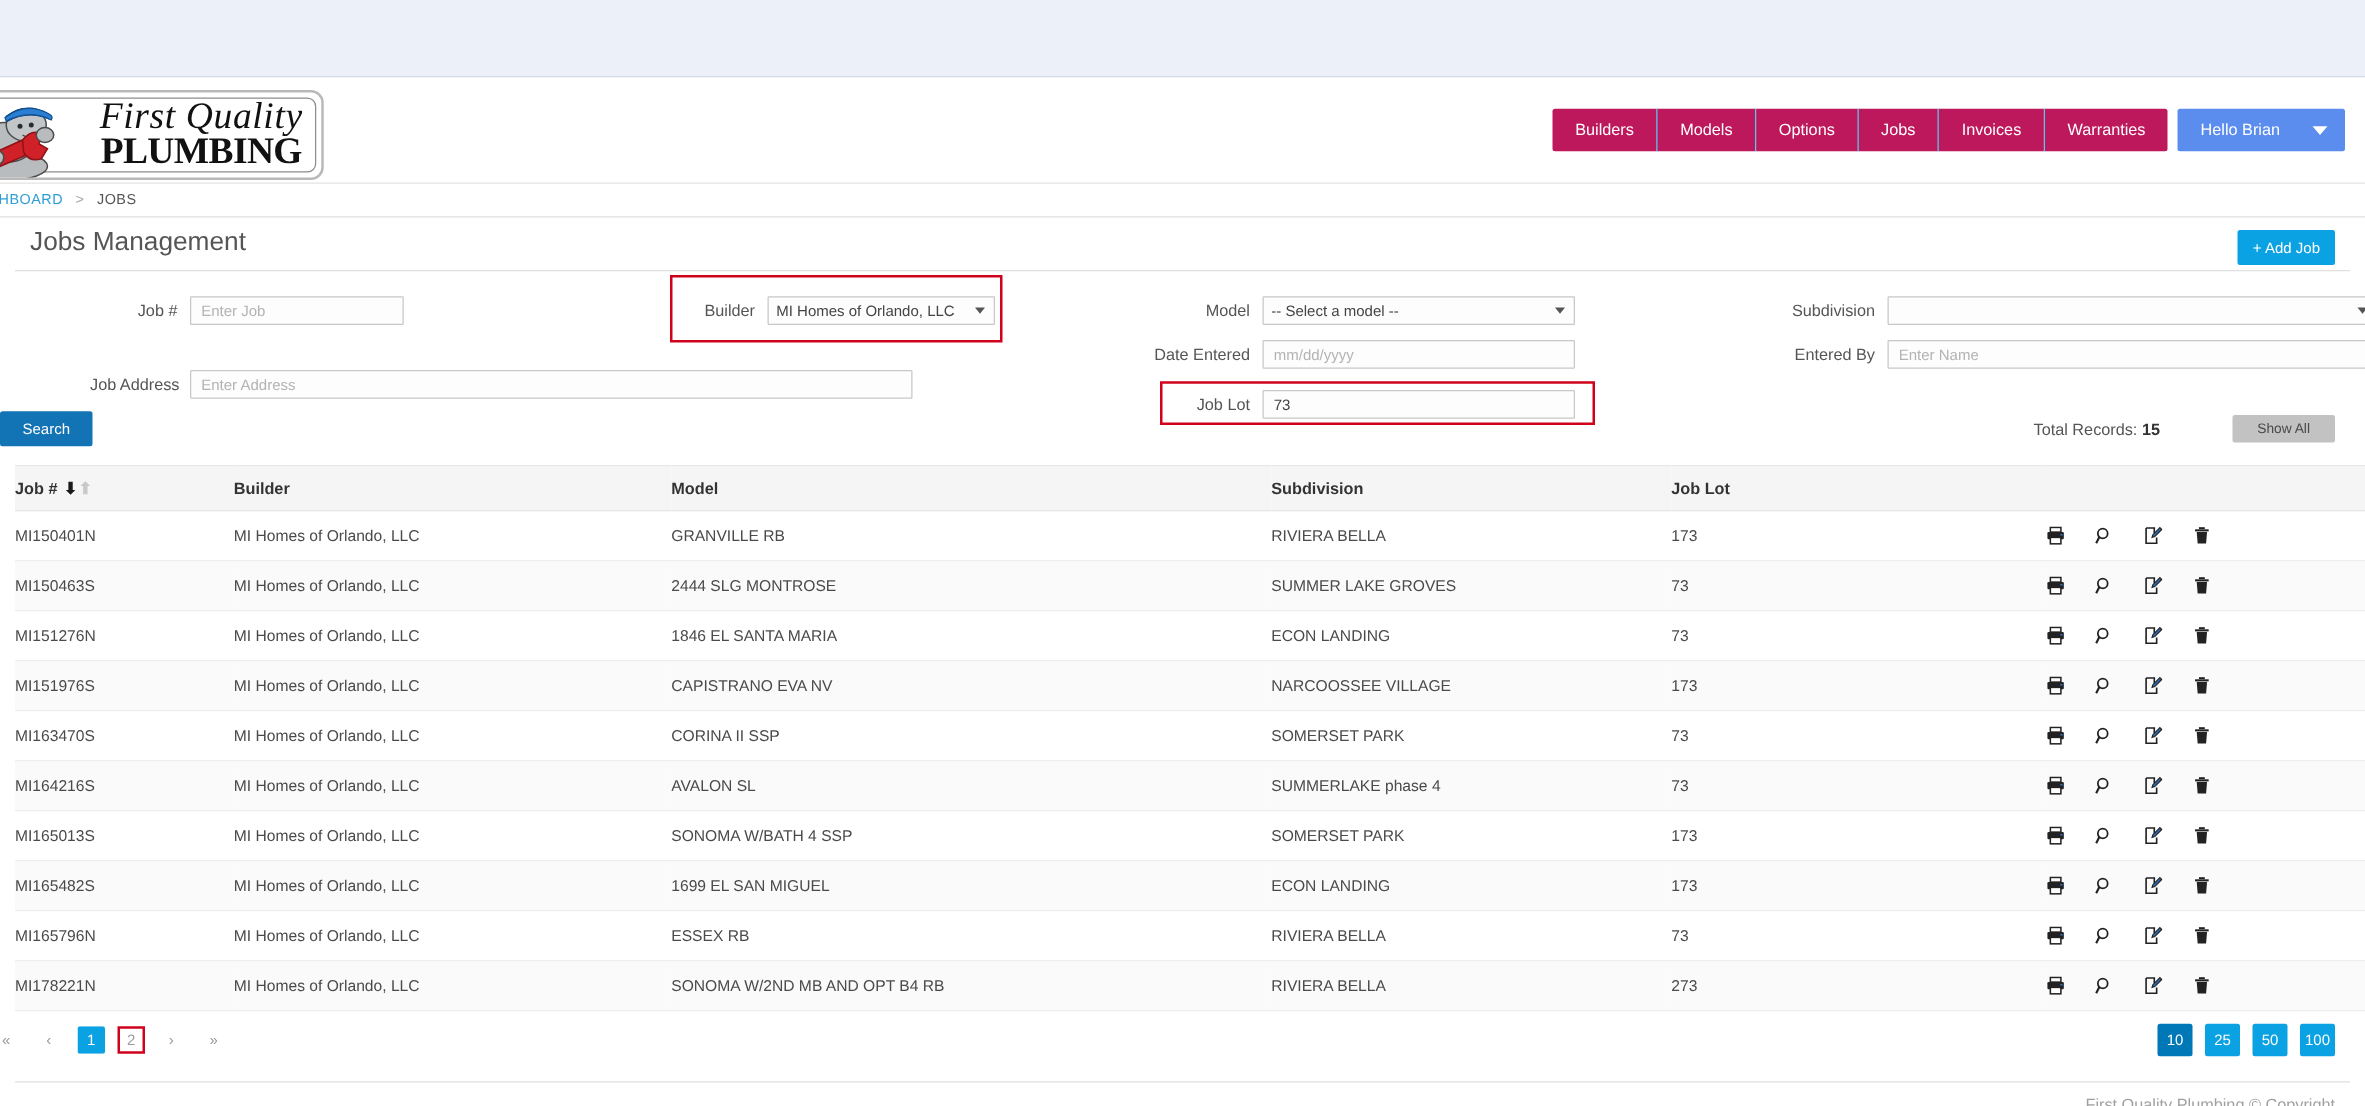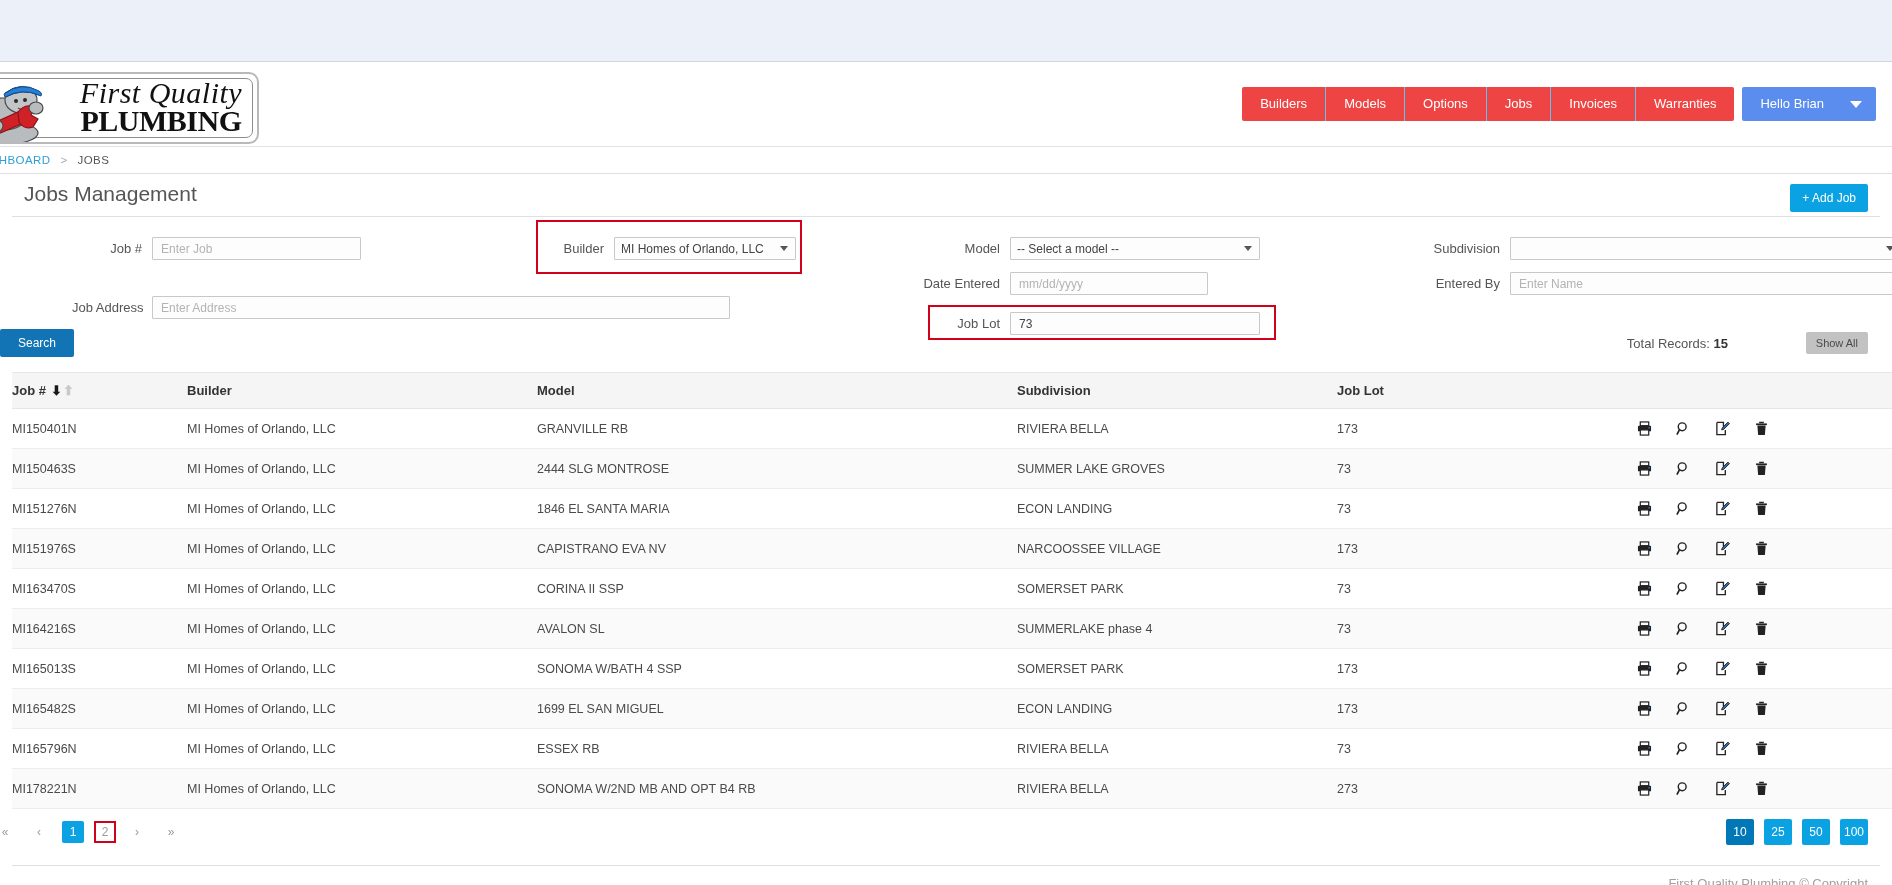--- a/index.html
+++ b/index.html
@@ -75,21 +75,21 @@
 
   
   .navwrap {
     position: absolute;
     right: 16px;
     top: 25px;
     display: flex;
     align-items: stretch;
     gap: 0;
   }
-  .navgroup { display: flex; background: #ef4444; border-radius: 2px; overflow: hidden; }
+  .navgroup { display: flex; background: #be185d; border-radius: 2px; overflow: hidden; }
   .navitem {
     color: #fff;
     padding: 10px 18px;
     font-size: 13px;
     line-height: 14px;
     border-right: 1px solid #5cc4f0;
     cursor: pointer;
     white-space: nowrap;
   }
   .navitem:last-child { border-right: none; }
@@ -234,21 +234,21 @@
     color: #555;
   }
   .total-rec b { color: #333; }
   .showall-btn {
     position: absolute;
     right: 12px;
     top: 8px;
     background: #c2c2c2;
     color: #4a4a4a;
     font-size: 11px;
-    padding: 5px 10px;
+    padding: 5px 20px;
     border-radius: 2px;
     cursor: pointer;
   }
 
   
   table.jobs { width: 100%; border-collapse: collapse; table-layout: fixed; }
   table.jobs thead th {
     background: #f5f5f5;
     text-align: left;
     font-size: 13px;
@@ -373,21 +373,21 @@
 
   <div class="title-row">
     <div class="page-title">Jobs Management</div>
     <div class="add-job-btn">+ Add Job</div>
   </div>
 
   <div class="form-area">
 
     <div class="field" style="left:60px; top:20px;">
       <span class="flabel" style="width:70px;">Job #</span>
-      <input class="finput" style="width: 209px;" placeholder="Enter Job">
+      <input class="finput" style="width: 171px;" placeholder="Enter Job">
     </div>
 
     <div class="field" style="left:60px; top:79px;">
       <span class="flabel" style="width:70px;">Job Address</span>
       <input class="finput" style="width: 578px;" placeholder="Enter Address">
     </div>
 
     <div class="redbox" style="left:524px; top:3px; width:266px; height:54px;"></div>
     <div class="field" style="left:534px; top:20px;">
       <span class="flabel" style="width:58px;">Builder</span>
@@ -400,21 +400,21 @@
     <div class="field" style="left:930px; top:20px;">
       <span class="flabel" style="width:58px;">Model</span>
       <div class="fselect" style="width:250px;">
         <span>-- Select a model --</span>
         <span class="sel-caret"></span>
       </div>
     </div>
 
     <div class="field" style="left:872px; top:55px;">
       <span class="flabel" style="width:116px;">Date Entered</span>
-      <input class="finput" style="width: 198px;" placeholder="mm/dd/yyyy">
+      <input class="finput" style="width: 250px;" placeholder="mm/dd/yyyy">
     </div>
 
     <div class="redbox" style="left:916px; top:88px; width:348px; height:35px;"></div>
     <div class="field" style="left:930px; top:95px;">
       <span class="flabel" style="width:58px;">Job Lot</span>
       <input class="finput" style="width: 250px;" value="73">
     </div>
 
     <div class="field" style="left:1408px; top:20px;">
       <span class="flabel" style="width:80px;">Subdivision</span>

